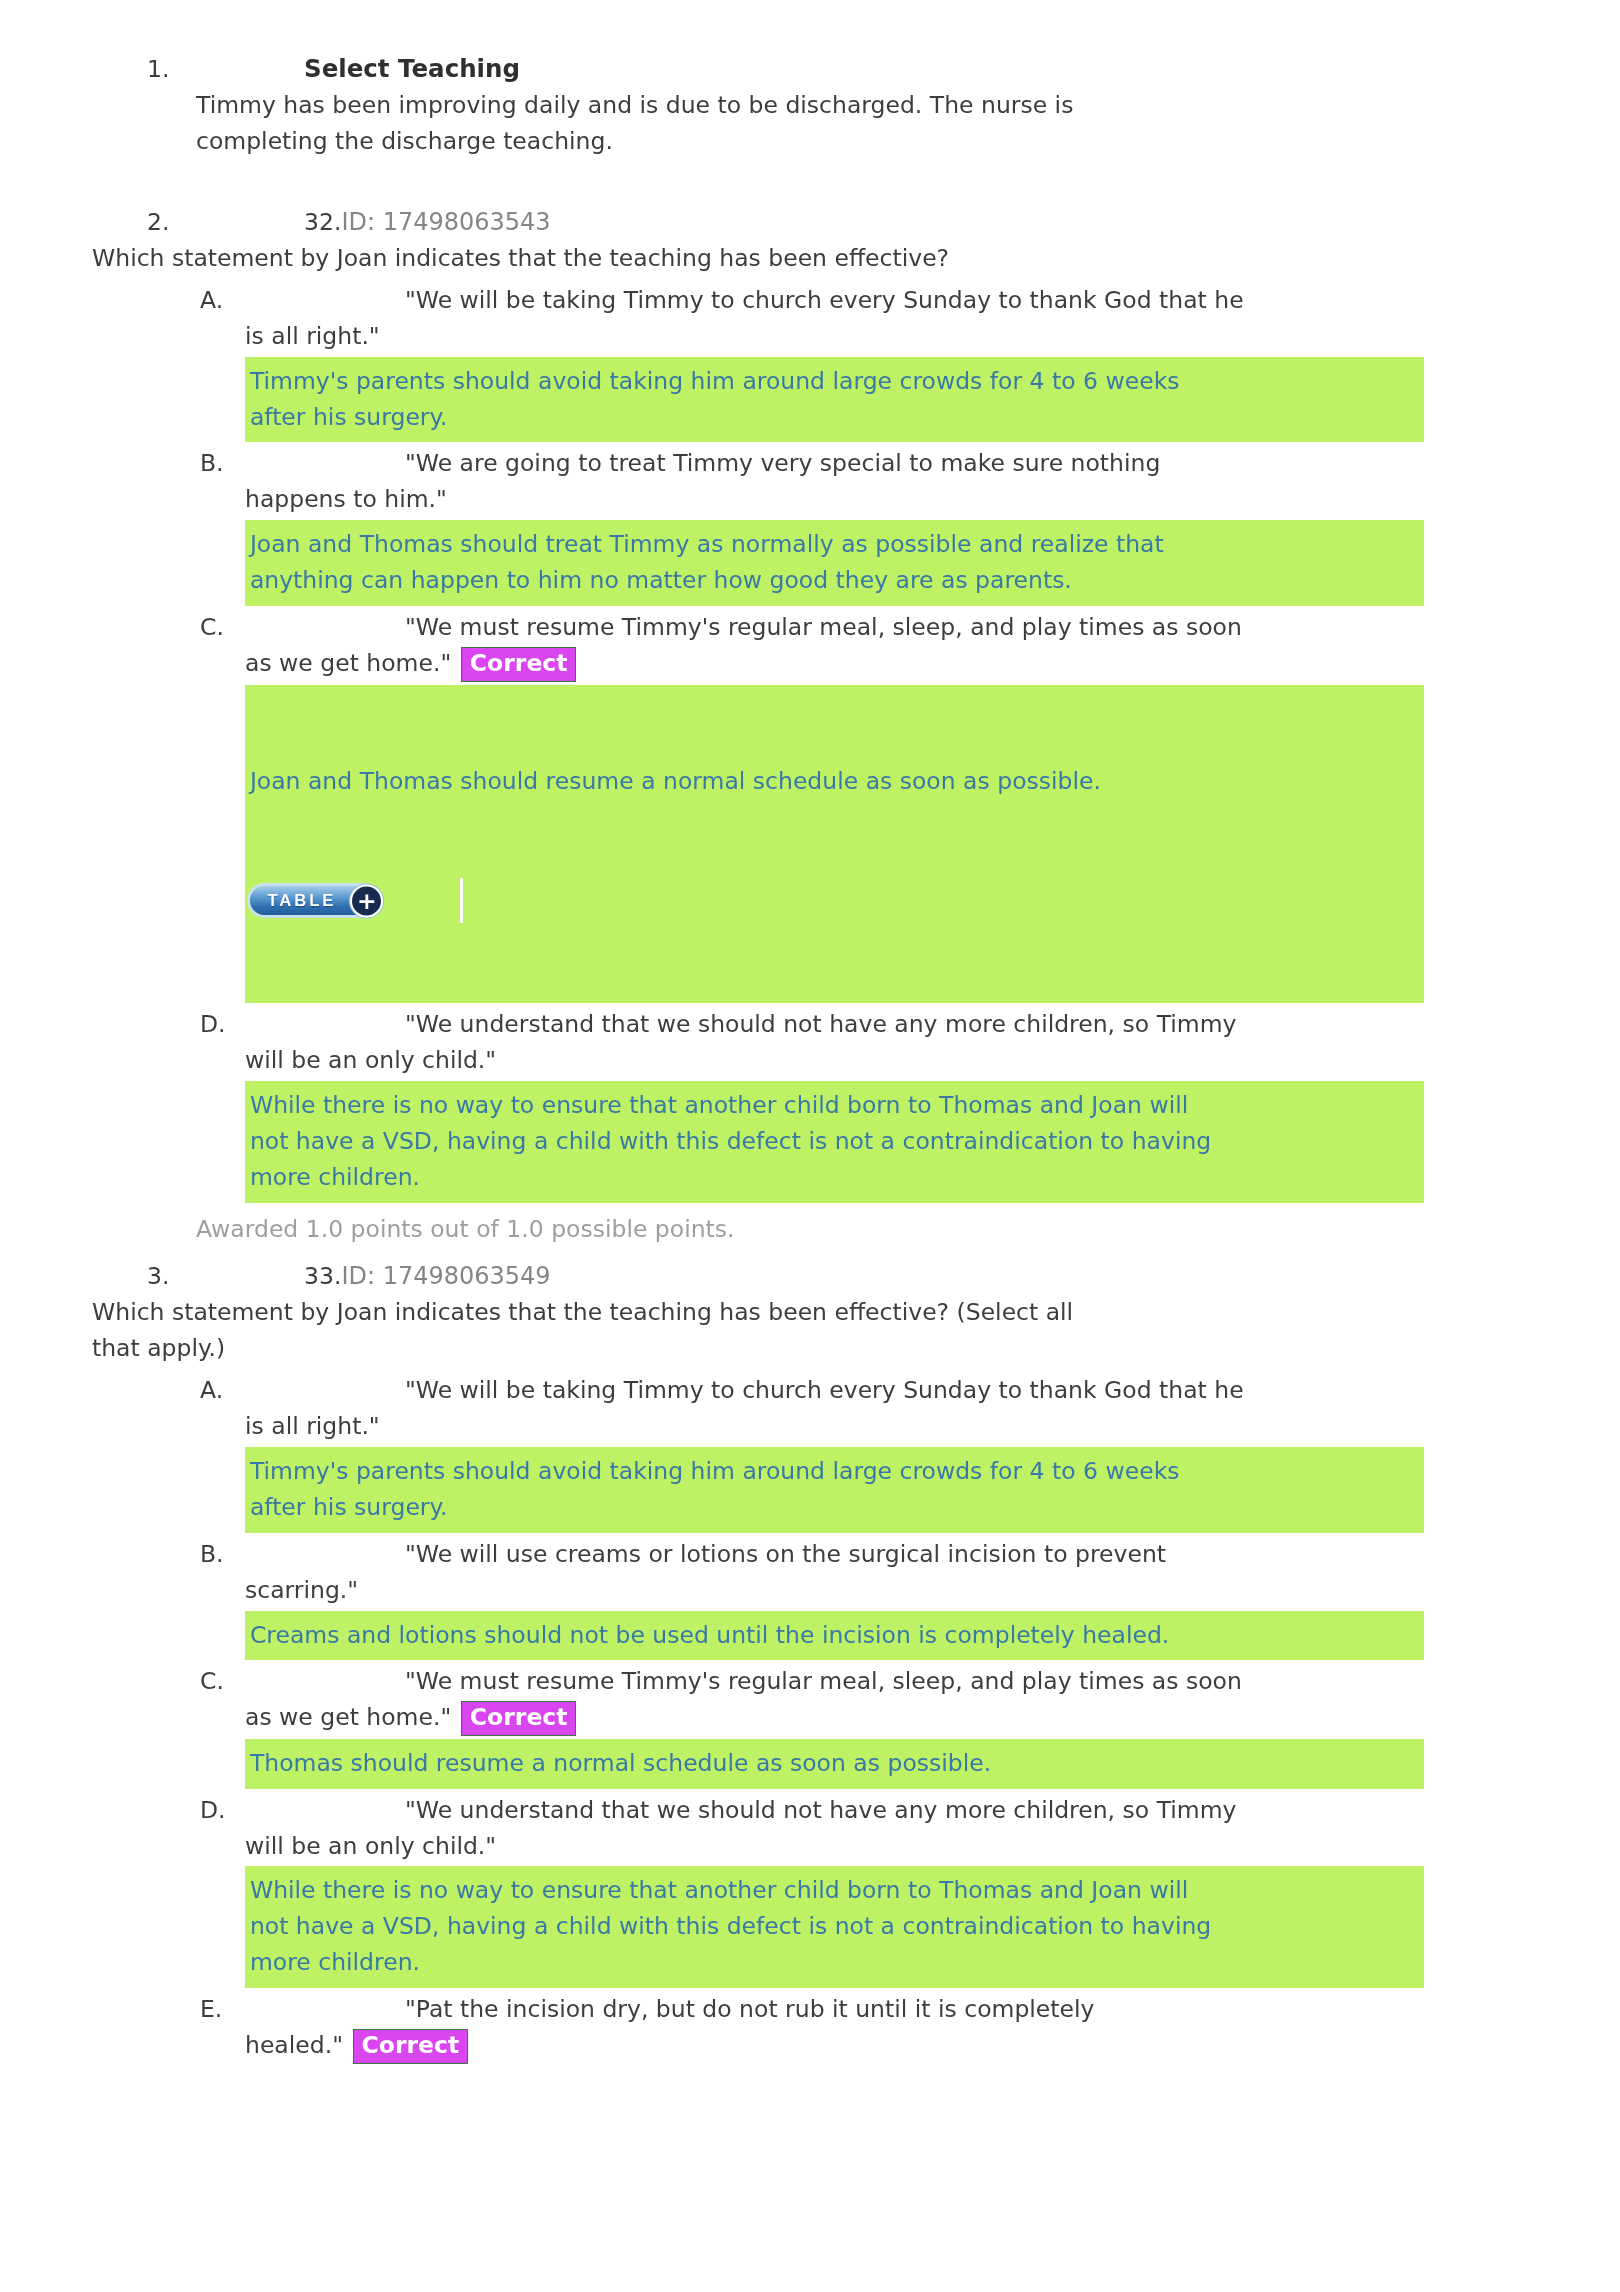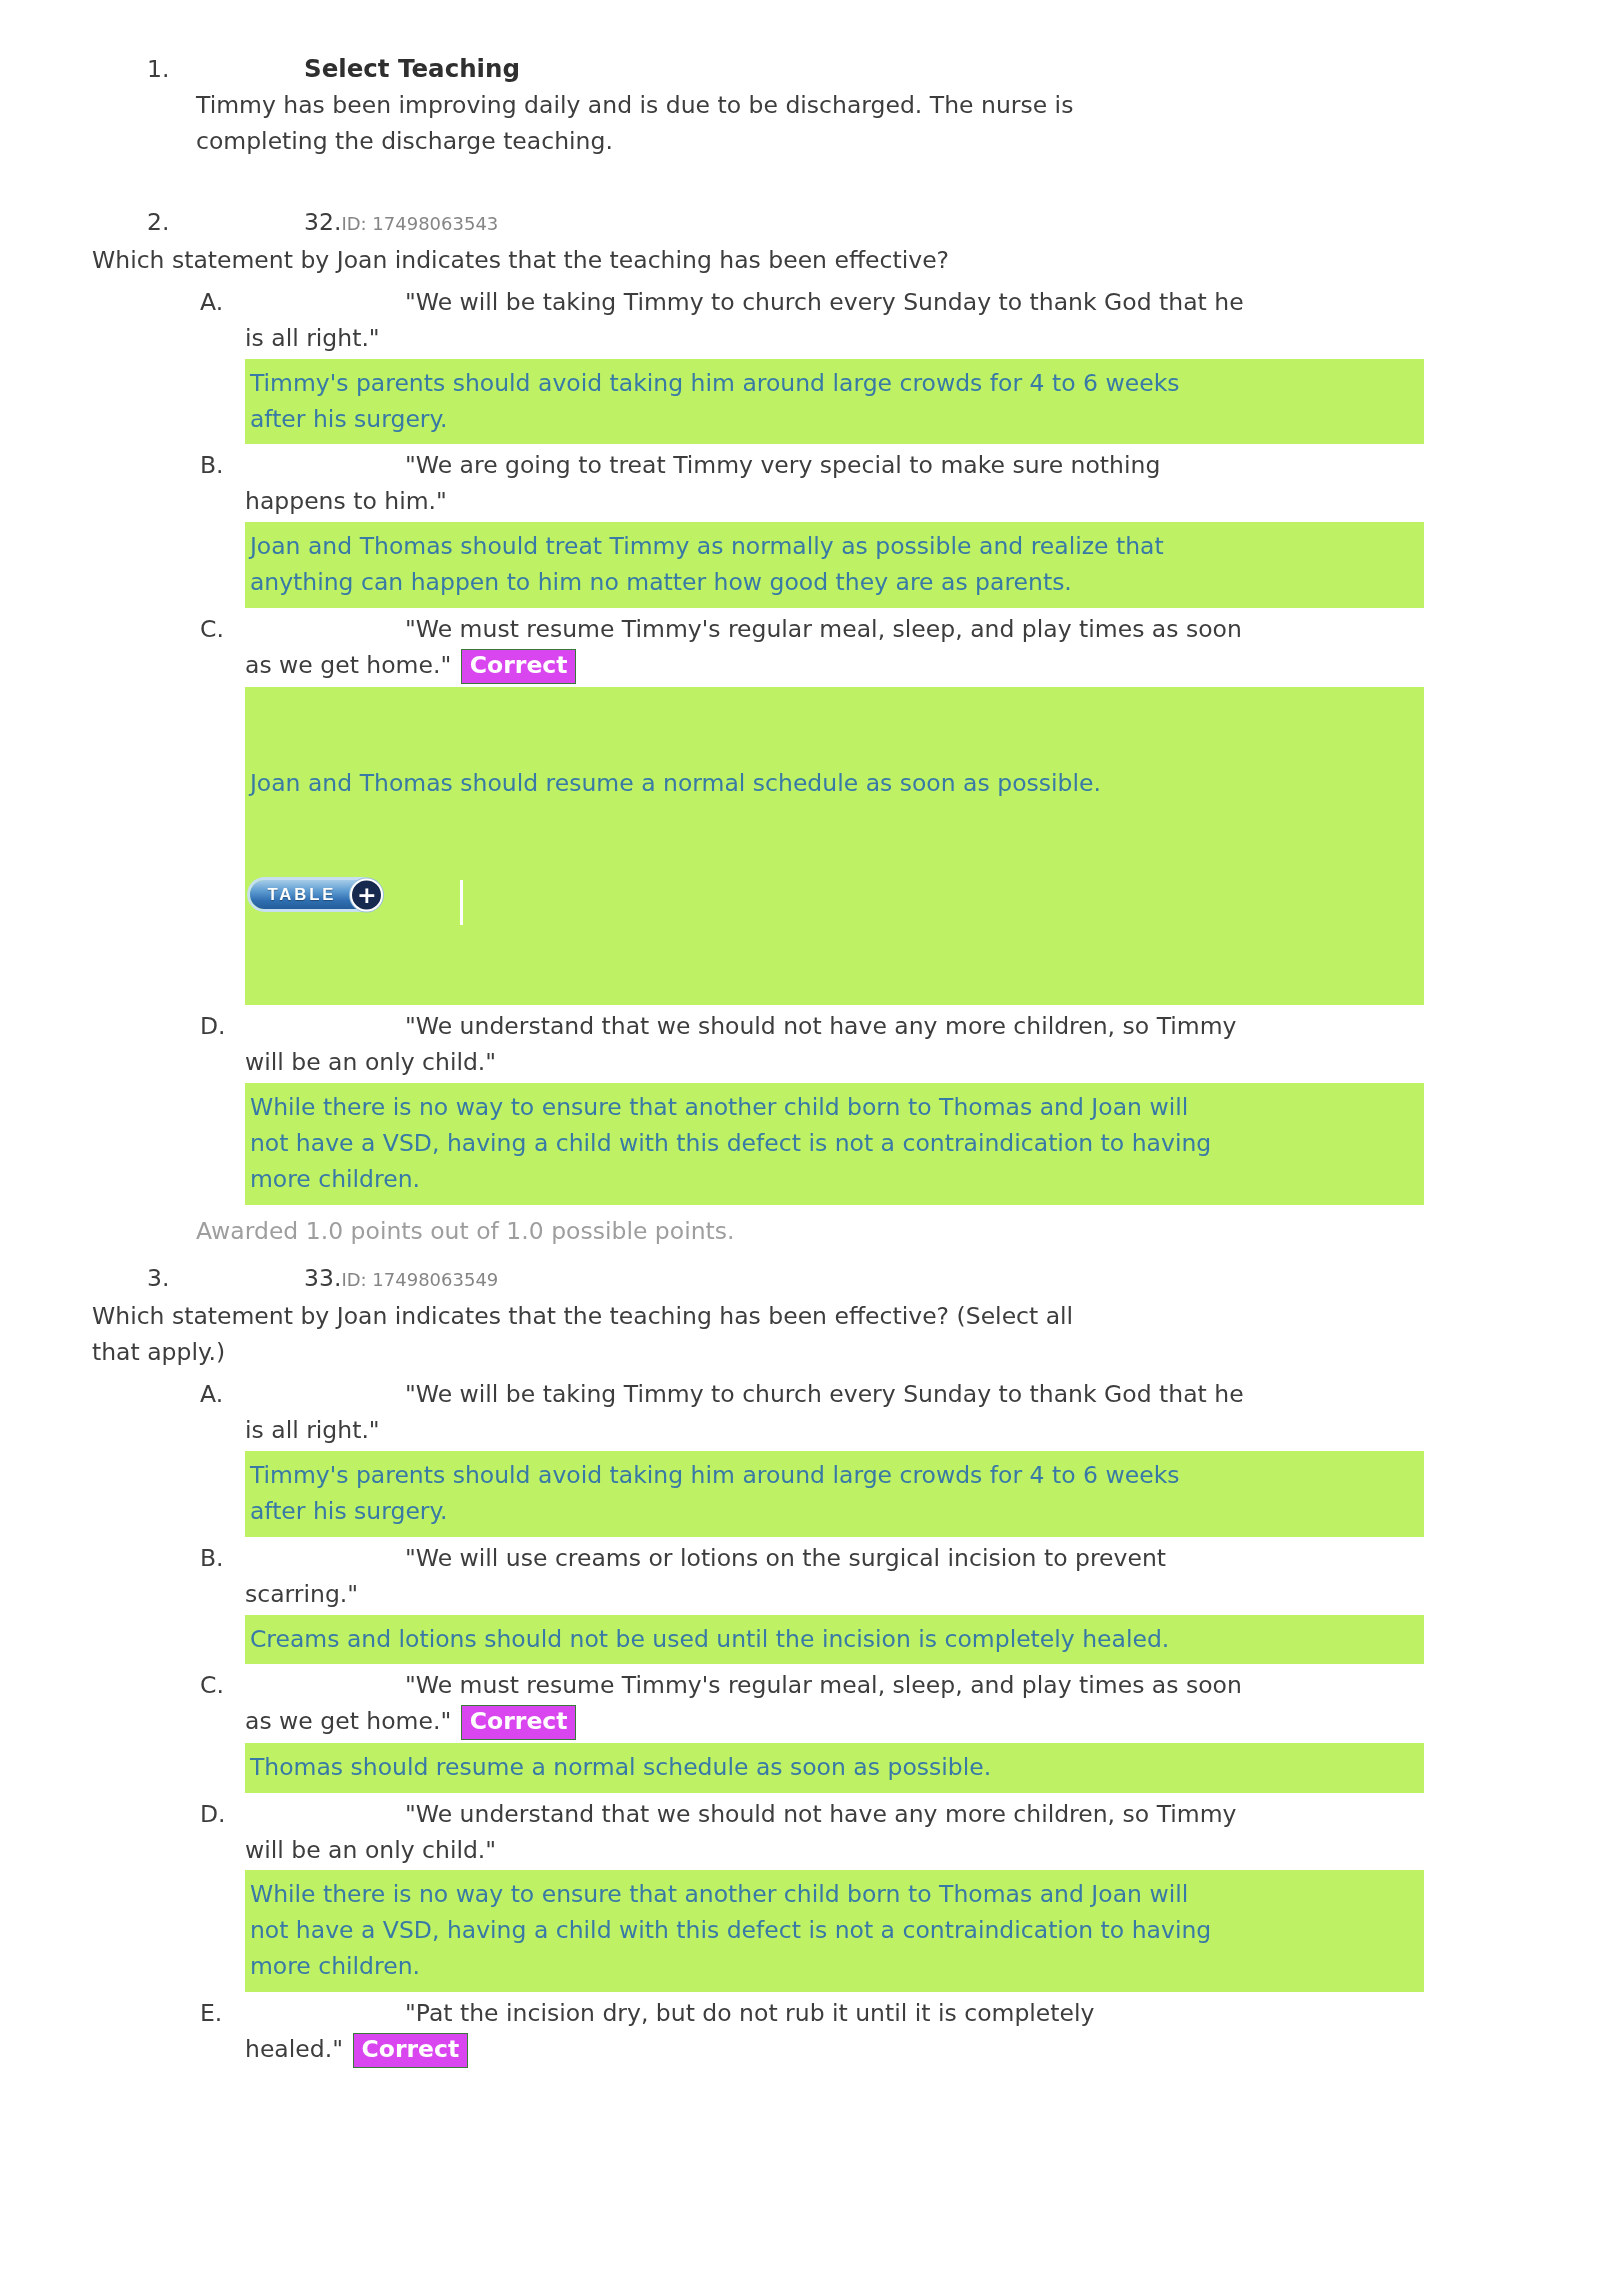--- a/index.html
+++ b/index.html
@@ -15,35 +15,35 @@
   }
   .row { position:relative; }
   .num { position:absolute; left:-157px; top:0; color:#3d3d3d; }
   .head1 { margin-left:304px; margin-top:51px; }
   .h1 { font-weight:bold; font-size:24.5px; color:#2f2f2f; }
   .para { margin-left:196px; width:1255px; white-space:pre-wrap; }
   .qhead { margin-left:304px; position:relative; }
   #q32-head { margin-top:45px; }
   #q33-head { margin-top:11.8px; }
   .qnum { color:#3d3d3d; }
-  .qid { color:#858585; font-size:18px; }
+  .qid { color:#858585; font-size:24px; }
   .stem { margin-left:92px; width:1255px; position:relative; white-space:pre-wrap; margin-bottom:5.9px; }
   .opt { margin-left:245px; width:1215px; position:relative; text-indent:160px; margin-top:2px; }
   .letter { position:absolute; left:-45px; top:0; text-indent:0; }
   .otext { white-space:pre-wrap; }
   .badge {
     display:inline-block; text-indent:0; margin-left:9.8px;
     background:#d946ef; border:1px solid #38793a; color:#ffffff;
     font-weight:bold; font-size:23.5px; line-height:29px; padding:1px 7.8px 2.9px;
   }
   .fb {
     margin:2.9px 0 2.9px 245px; width:1179px; background:#bef264; color:#3879a6;
     padding:5.9px 7.8px 7.8px 4.9px; white-space:pre-wrap;
   }
-  .table-row { display:flex; align-items:flex-start; gap:83px; margin-top:7.8px; height:45px; }
+  .table-row { display:flex; align-items:center; gap:83px; margin-top:7.8px; height:45px; }
   .table-btn {
     position:relative; display:flex; align-items:center; height:29px;
     padding:0 41px 0 17.6px; border-radius:15.7px;
     background:linear-gradient(180deg,#a6cde9 0%,#5d9bd1 38%,#2e6eb0 72%,#245d9b 100%);
     box-shadow:0 0 0 2.9px #c7e0f1; cursor:pointer;
   }
   .tlabel {
     color:#ffffff; font-weight:bold; font-size:16.7px; letter-spacing:2.9px;
     font-family:"Liberation Sans", sans-serif; text-shadow:0 1px 1px rgba(0,0,0,0.35);
   }

